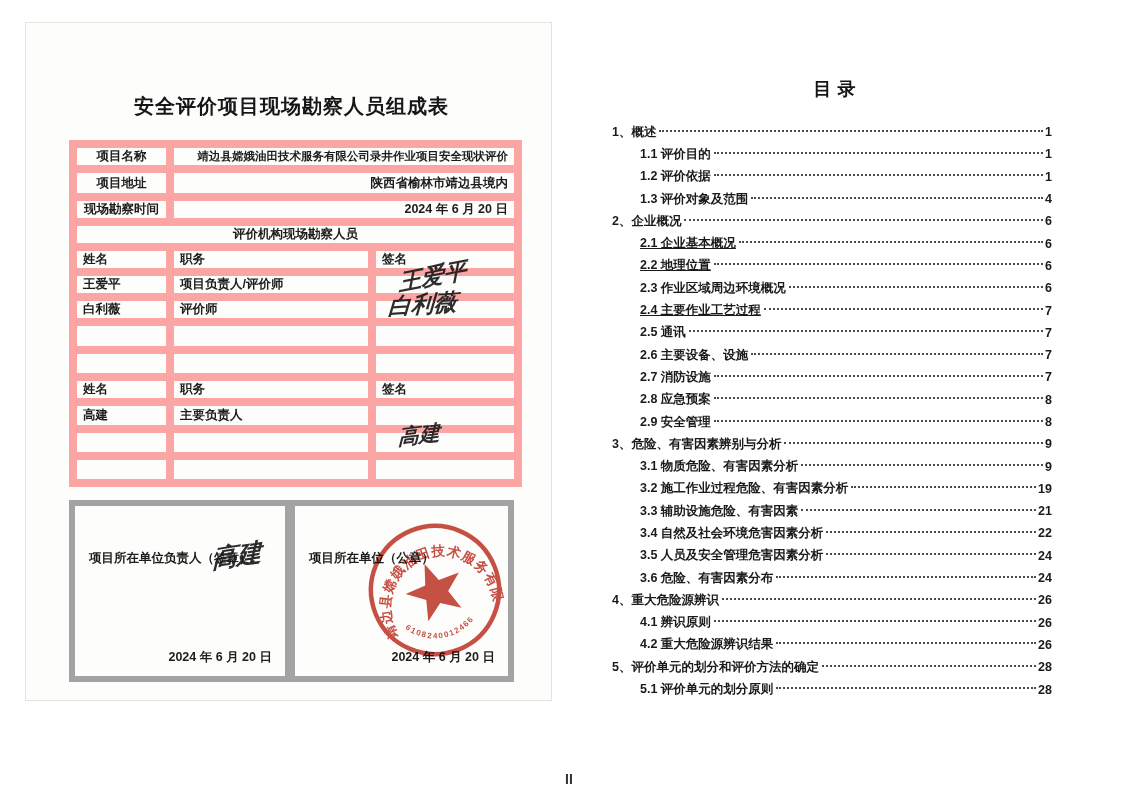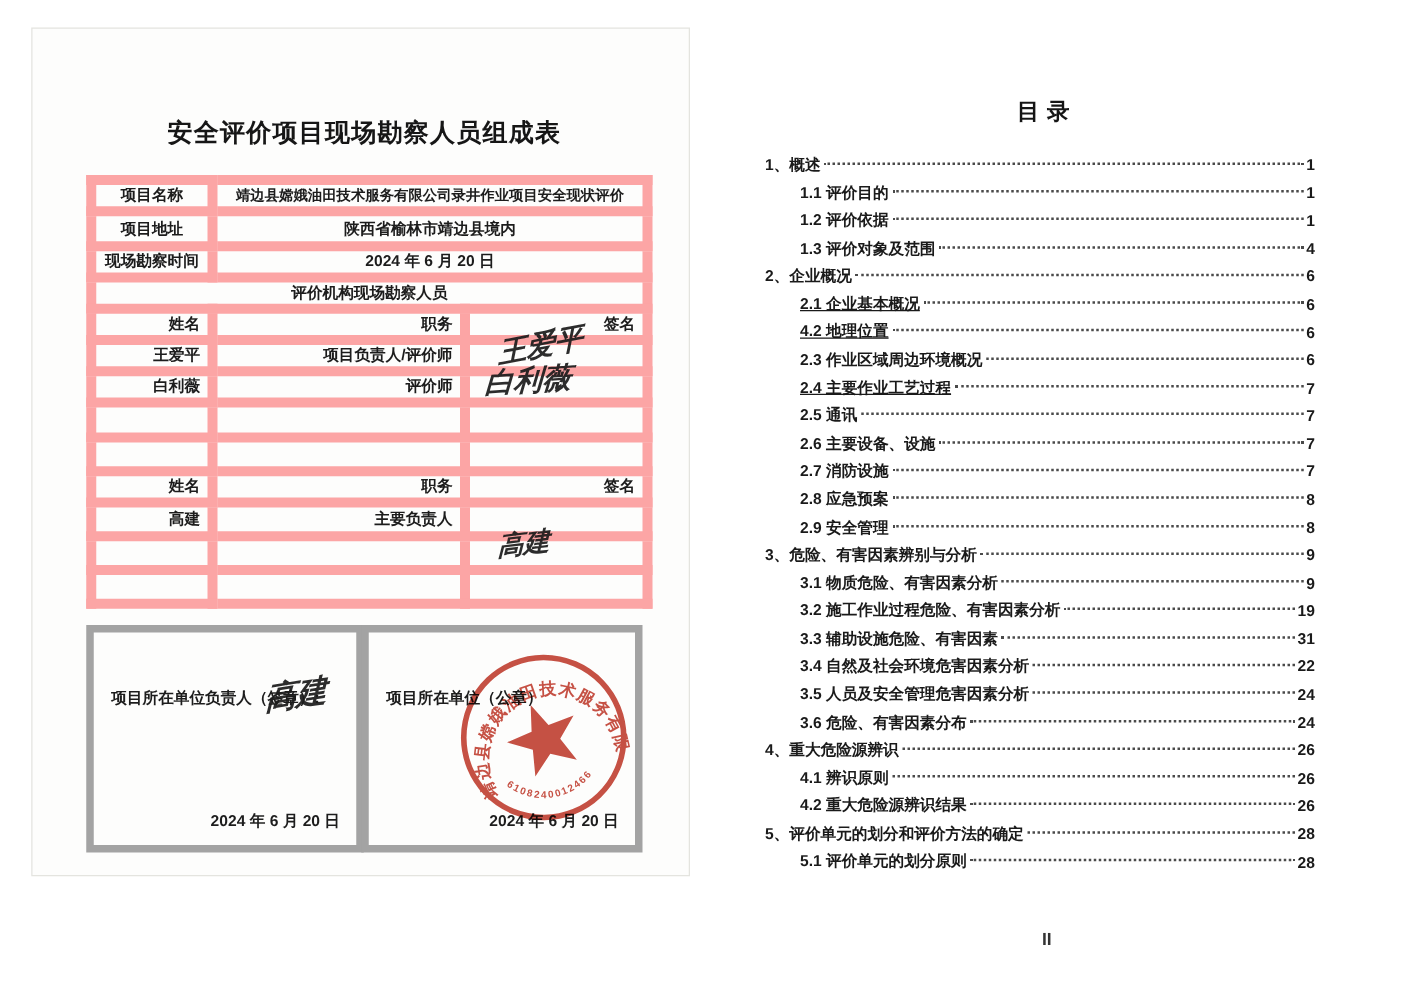--- a/index.html
+++ b/index.html
@@ -22,23 +22,23 @@
   table.form{
     position:absolute;left:43px;top:117px;width:445px;
     border-collapse:collapse;table-layout:fixed;
   }
   table.form td{
     border:8px solid #fca5a5;padding:0 6px;
     font-size:12.5px;font-weight:700;color:#1c1c1c;
     overflow:hidden;white-space:nowrap;
   }
   td.c-label{text-align:center;}
-  td.c-value{text-align:center;padding-left:9px;}
+  td.c-value{text-align:right;padding-left:9px;}
   td.sec{text-align:center;font-size:13px;}
-  td.cen{text-align:right;}
+  td.cen{text-align:left;}
   .footer-row{
     position:absolute;left:43px;top:479px;width:445px;height:180px;
     display:flex;
   }
   .footer-cell{
     border:6px solid #a3a3a3;box-sizing:border-box;position:relative;
     margin-top:-2px;height:182px;
   }
   .footer-cell.fc-left{width:222px;}
   .footer-cell.fc-right{width:225px;margin-left:-2px;}
@@ -76,21 +76,21 @@
     font-size:12.5px;color:#1a1a1a;
   }
   .toc-line.lvl0 .toc-label{font-weight:700;}
   .toc-line.lvl1{padding-left:28px;}
   .toc-line.lvl1 .toc-label{font-weight:600;}
   .toc-label{white-space:nowrap;}
   .toc-line.ul .toc-label{text-decoration:underline;}
   .toc-dots{flex:1;border-bottom:2px dotted #4a4a4a;margin:0 2px 3px 3px;min-width:12px;}
   .toc-page{font-weight:600;white-space:nowrap;}
   .toc-pagenum{
-    position:absolute;left:0;top:728px;width:100%;text-align:center;
+    position:absolute;left:0;top:756px;width:100%;
     font-size:14px;font-weight:600;color:#333;
   }
 </style>
 </head>
 <body>
 
 <div class="page-left">
 
   <div class="form-title">安全评价项目现场勘察人员组成表</div>
 
@@ -223,21 +223,21 @@
         <span class="toc-label">2、企业概况</span>
         <span class="toc-dots"></span>
         <span class="toc-page">6</span>
       </div>
       <div class="toc-line lvl1 ul">
         <span class="toc-label">2.1 企业基本概况</span>
         <span class="toc-dots"></span>
         <span class="toc-page">6</span>
       </div>
       <div class="toc-line lvl1 ul">
-        <span class="toc-label">4.2 地理位置</span>
+        <span class="toc-label">2.2 地理位置</span>
         <span class="toc-dots"></span>
         <span class="toc-page">6</span>
       </div>
       <div class="toc-line lvl1">
         <span class="toc-label">2.3 作业区域周边环境概况</span>
         <span class="toc-dots"></span>
         <span class="toc-page">6</span>
       </div>
       <div class="toc-line lvl1 ul">
         <span class="toc-label">2.4 主要作业工艺过程</span>
@@ -280,21 +280,21 @@
         <span class="toc-page">9</span>
       </div>
       <div class="toc-line lvl1">
         <span class="toc-label">3.2 施工作业过程危险、有害因素分析</span>
         <span class="toc-dots"></span>
         <span class="toc-page">19</span>
       </div>
       <div class="toc-line lvl1">
         <span class="toc-label">3.3 辅助设施危险、有害因素</span>
         <span class="toc-dots"></span>
-        <span class="toc-page">31</span>
+        <span class="toc-page">21</span>
       </div>
       <div class="toc-line lvl1">
         <span class="toc-label">3.4 自然及社会环境危害因素分析</span>
         <span class="toc-dots"></span>
         <span class="toc-page">22</span>
       </div>
       <div class="toc-line lvl1">
         <span class="toc-label">3.5 人员及安全管理危害因素分析</span>
         <span class="toc-dots"></span>
         <span class="toc-page">24</span>

